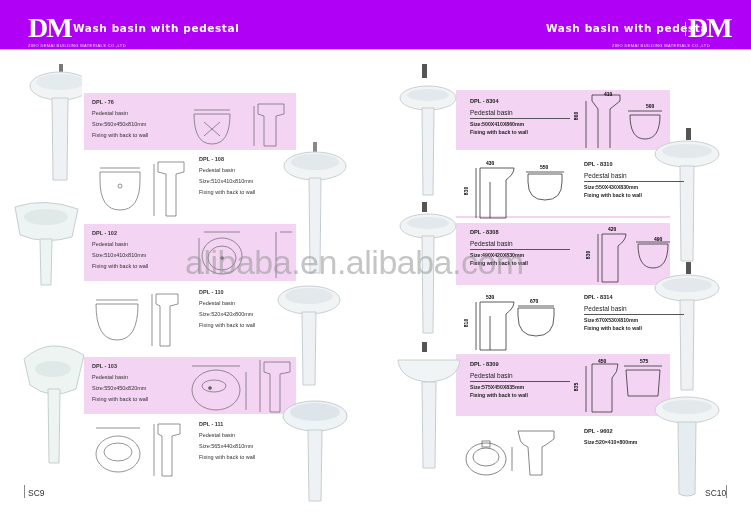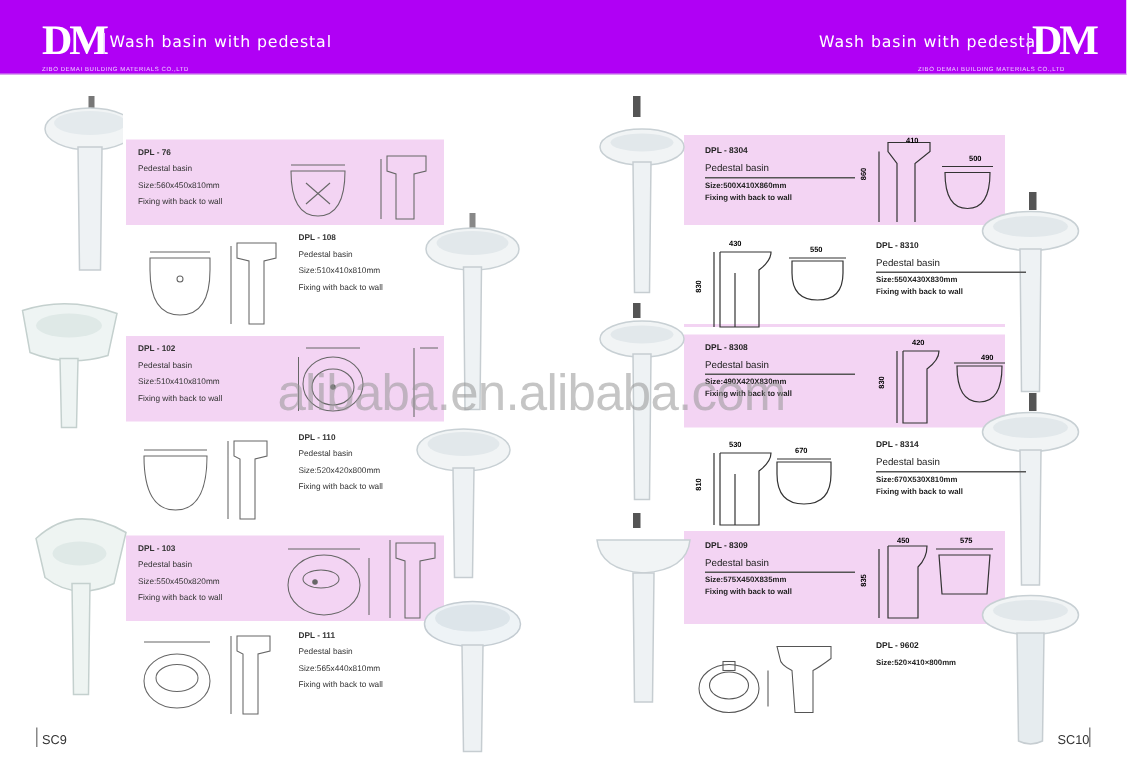--- a/index.html
+++ b/index.html
@@ -1,21 +1,21 @@
 <!DOCTYPE html>
 <html><head>
 <meta charset="utf-8">
 <style>
   * { box-sizing: border-box; margin: 0; padding: 0; }
   html, body { width: 751px; height: 515px; overflow: hidden; background: #ffffff; }
   body { font-family: "Liberation Sans", sans-serif; position: relative; }
 
   .header { position: absolute; left: 0; top: 0; width: 751px; height: 50px; background: #b000f5; border-bottom: 1px solid #d8a6ee; }
   .logo { position: absolute; top: 14px; font-family: "Liberation Serif", serif; color: #fff; font-size: 28px; font-weight: bold; letter-spacing: -2px; line-height: 28px; }
-  .hdr-title { position: absolute; top: 22px; color: #fff; font-family: "DejaVu Sans", sans-serif; font-size: 10.5px; font-weight: normal; letter-spacing: 0.6px; }
+  .hdr-title { position: absolute; top: 22px; color: #fff; font-family: "DejaVu Sans", sans-serif; font-size: 10.5px; font-weight: bold; letter-spacing: 0.6px; }
   .hdr-bar { position: absolute; top: 22px; width: 1px; height: 14px; background: #e9c8ff; }
   .hdr-sub { position: absolute; top: 43px; color: #f0d5ff; font-size: 4px; letter-spacing: 0.4px; white-space: nowrap; }
 
   .band { position: absolute; background: #f3d4f3; }
   .spec { position: absolute; color: #333; font-size: 5.5px; line-height: 11px; }
   .spec .code { font-weight: bold; }
   .spec-r { position: absolute; color: #222; font-size: 5.2px; line-height: 8px; }
   .spec-r .code { font-weight: bold; font-size: 5.6px; }
   .spec-r .name { font-size: 6.5px; border-bottom: 1px solid #555; padding-bottom: 1px; margin-bottom: 1px; width: 100px; display: block; }
   .spec-r .line { font-weight: bold; display: block; }

